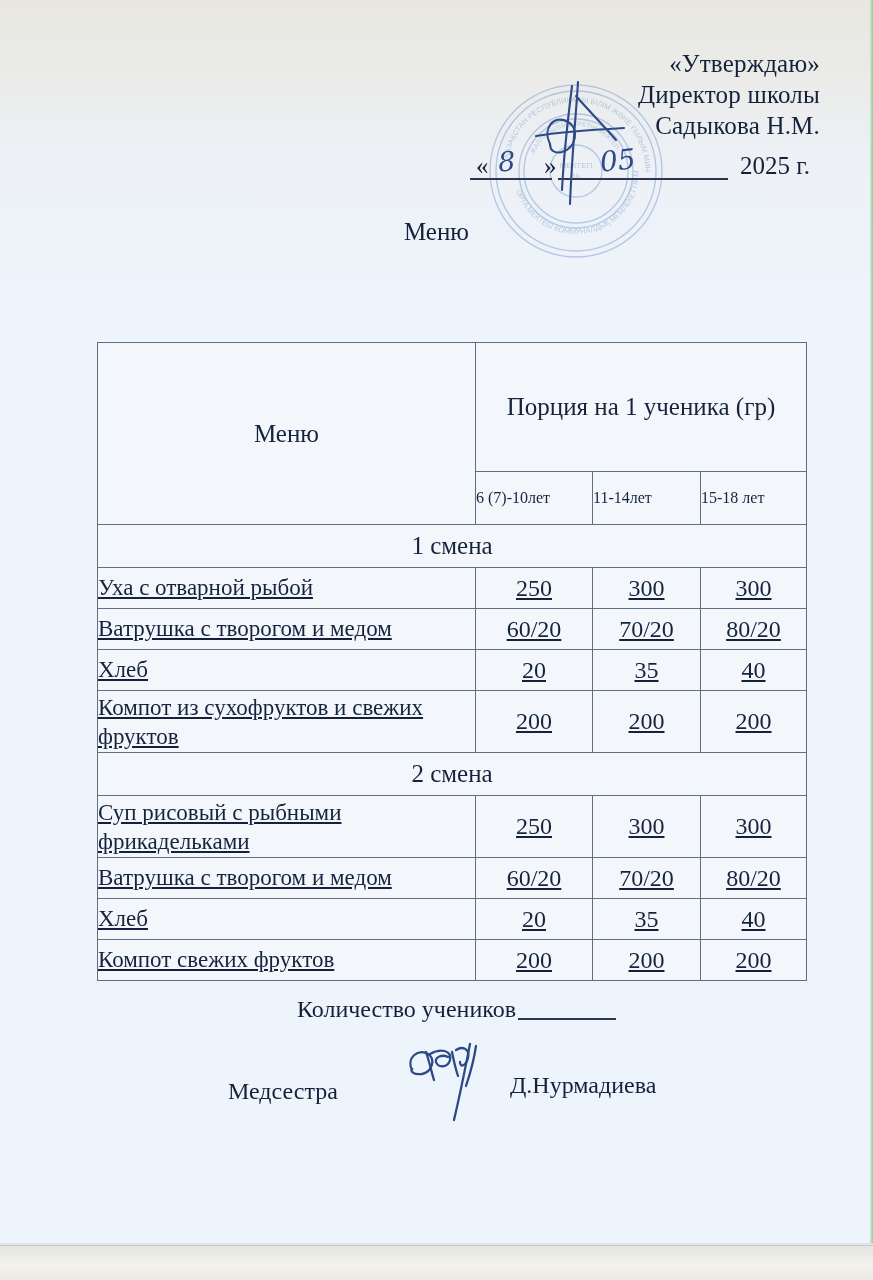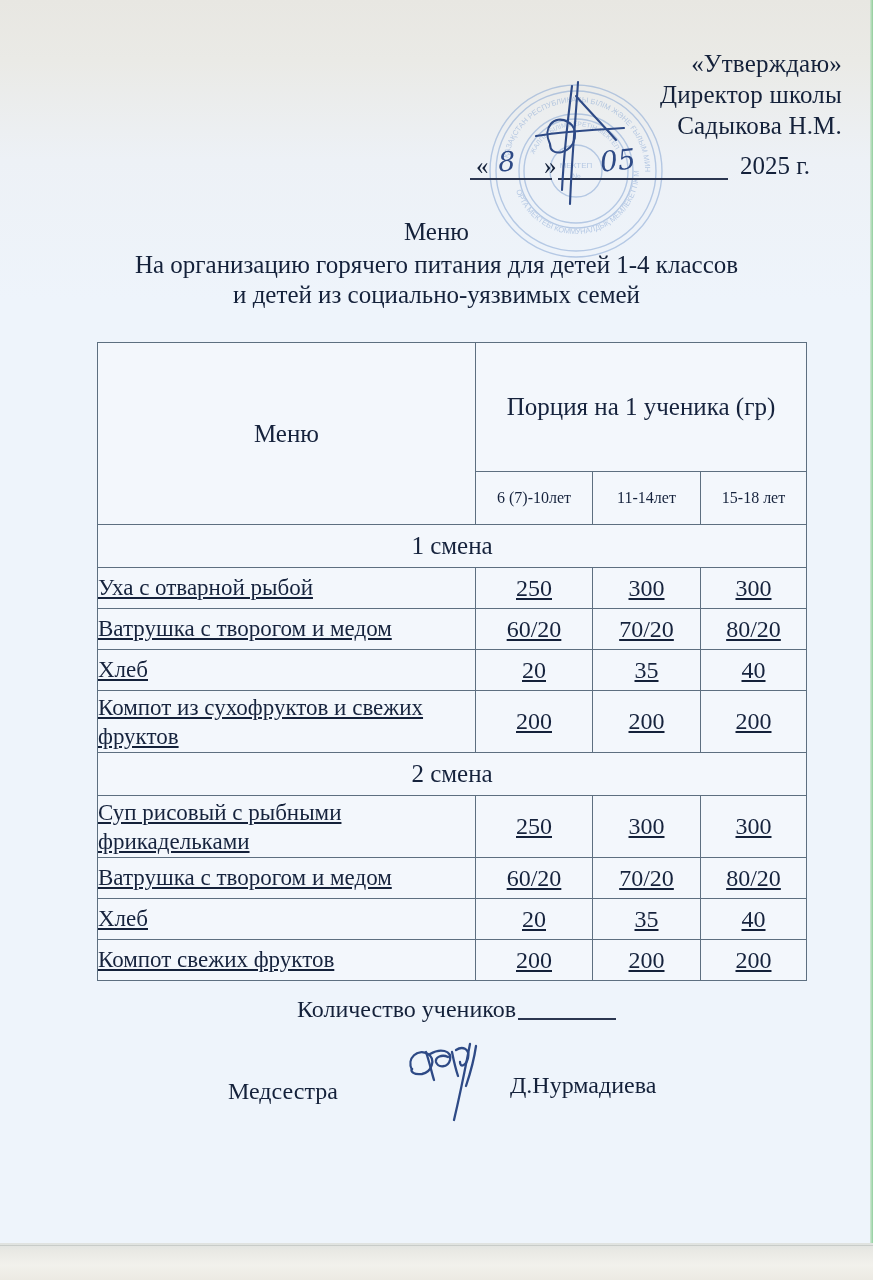--- a/index.html
+++ b/index.html
@@ -58,21 +58,21 @@
     top: 82px;
     width: 178px;
     height: 178px;
     opacity: .5;
     pointer-events: none;
   }
 
   
   #approve-block {
     position: absolute;
-    left: 492px;
+    left: 470px;
     top: 48px;
     width: 350px;
     text-align: right;
     font-size: 25px;
     line-height: 31px;
     letter-spacing: .2px;
   }
   #approve-block .ln { display: block; white-space: nowrap; }
 
   #date-line {
@@ -177,21 +177,21 @@
     font-size: 25px;
   }
   .th-portion {
     height: 128px;
     text-align: center;
     vertical-align: middle;
     font-size: 25px;
   }
   .th-age {
     height: 52px;
-    text-align: center;
+    text-align: left;
     vertical-align: middle;
     font-size: 16px;
   }
   .shift-row td {
     height: 42px;
     text-align: center;
     vertical-align: middle;
     font-size: 25px;
   }
   .dish {
@@ -301,24 +301,20 @@
     <g fill="none" stroke="#2e4a86" stroke-width="2.1" stroke-linecap="round">
       <path d="M52 8 C 48 40, 44 72, 42 112"></path>
       <path d="M58 4 C 56 38, 52 74, 50 126"></path>
       <path d="M30 66 C 22 50, 34 36, 48 44 C 60 51, 56 70, 42 74 C 34 76, 30 72, 30 66 Z"></path>
       <path d="M56 18 C 70 34, 84 48, 96 62"></path>
       <path d="M16 58 C 40 54, 70 52, 104 50"></path>
     </g>
   </svg>
 
   <div id="doc-title">Меню</div>
-  <div id="doc-subtitle">
-    <div>На организацию горячего питания для детей 1-4 классов</div>
-    <div>и детей из социально-уязвимых семей</div>
-  </div>
 
   <table id="menu-table">
     <colgroup>
       <col class="c-menu">
         <col class="c-a1">
         <col class="c-a2">
         <col class="c-a3">
     </colgroup>
     <tbody>
       <tr>

